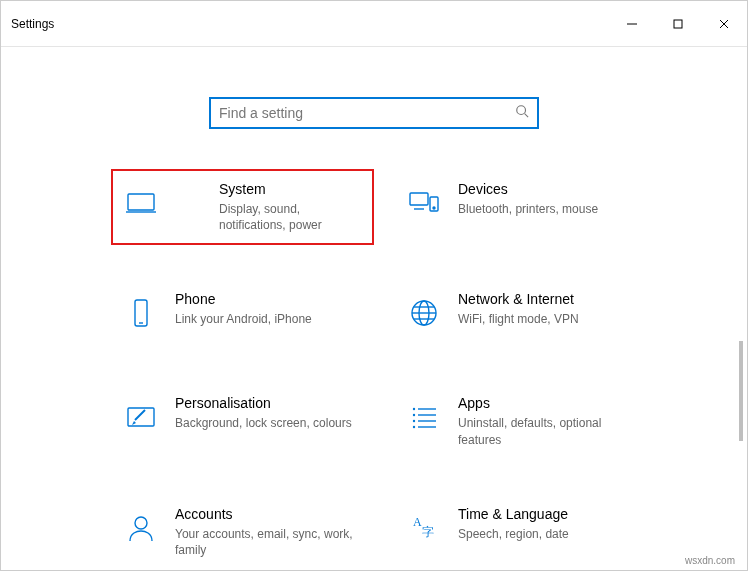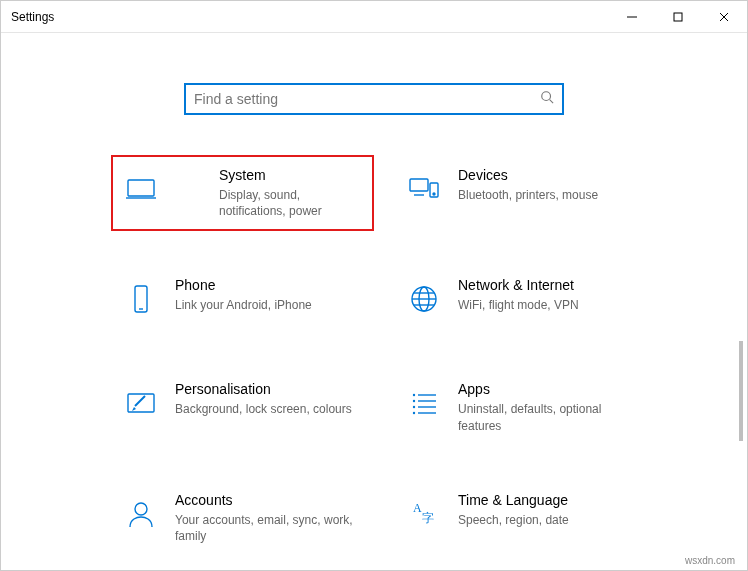--- a/index.html
+++ b/index.html
@@ -6,21 +6,21 @@
     body {
       font-family: 'Segoe UI', Tahoma, sans-serif;
       background: #fff;
       width: 748px;
       height: 571px;
       overflow: hidden;
       position: relative;
       border: 1px solid #ccc;
     }
     .titlebar {
-      height: 32px;
+      height: 46px;
       display: flex;
       align-items: center;
       padding-left: 10px;
       font-size: 12px;
       color: #000;
       border-bottom: 1px solid #e5e5e5;
     }
     .titlebar .title { flex: 0 0 auto; }
     .titlebar .spacer { flex: 1; }
     .win-btn {
@@ -40,21 +40,21 @@
       color: #000;
       height: 10px;
     }
     .search-row {
       display: flex;
       justify-content: center;
       margin-top: 40px;
       margin-bottom: 40px;
     }
     .search-box {
-      width: 380px;
+      width: 330px;
       height: 32px;
       border: 2px solid #0078d7;
       display: flex;
       align-items: center;
       padding: 0 8px;
     }
     .search-box input {
       flex: 1;
       border: none;
       outline: none;

